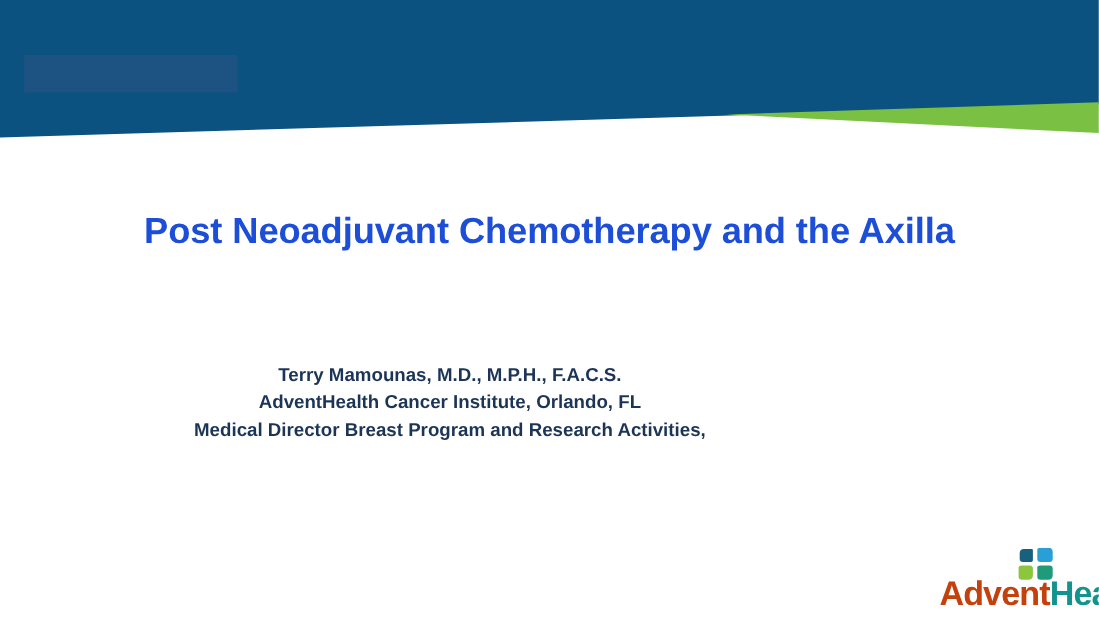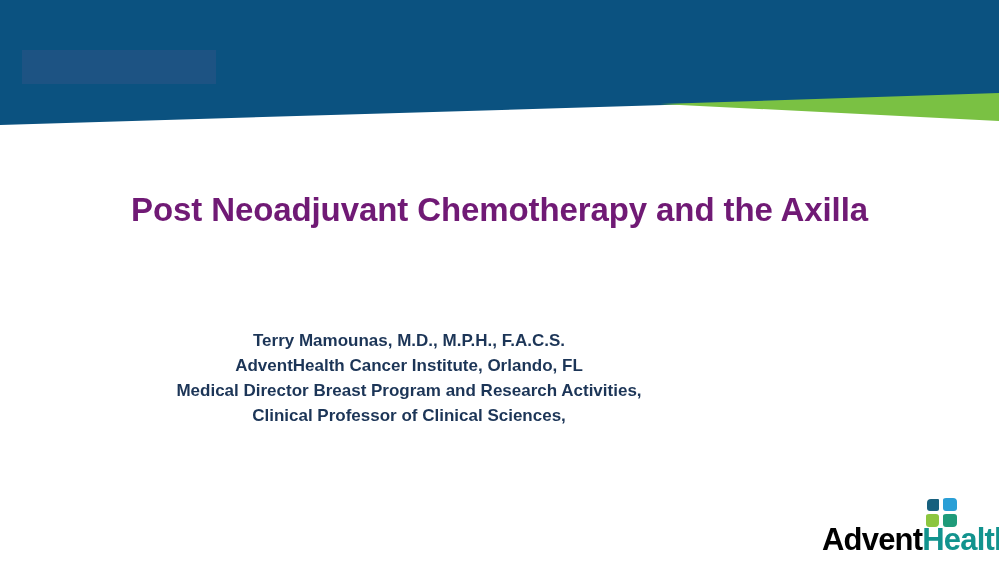--- a/index.html
+++ b/index.html
@@ -46,21 +46,21 @@
 
   
   .title {
     position: absolute;
     left: 0;
     top: 190px;
     width: 999px;
     text-align: center;
     font-size: 33px;
     font-weight: bold;
-    color: #701a75;
+    color: #1d4ed8;
     letter-spacing: -0.1px;
     line-height: 1.2;
   }
 
   
   .subtitle {
     position: absolute;
     left: 0;
     top: 328px;
     width: 818px;
@@ -95,21 +95,21 @@
     left: 0px;
     top: 26px;
     width: 170px;
     height: 32px;
     font-size: 31px;
     font-weight: bold;
     letter-spacing: -0.8px;
     line-height: 32px;
     white-space: nowrap;
   }
-  .logo-advent { color: #000000; }
+  .logo-advent { color: #c2410c; margin-left: 32px; }
   .logo-health { color: #12938e; }
 </style>
 </head>
 <body>
 
 <div class="slide">
 
   <div class="banner">
     <svg viewBox="0 0 999 135" width="999" height="135" xmlns="http://www.w3.org/2000/svg">
       <polygon points="0,0 999,0 999,95 0,125" fill="#0b5280"></polygon>
@@ -117,21 +117,20 @@
     </svg>
     <div class="banner-placeholder"></div>
   </div>
 
   <div class="title">Post Neoadjuvant Chemotherapy and the Axilla</div>
 
   <div class="subtitle">
     <span class="subtitle-line">Terry Mamounas, M.D., M.P.H., F.A.C.S.</span>
     <span class="subtitle-line">AdventHealth Cancer Institute, Orlando, FL</span>
     <span class="subtitle-line">Medical Director Breast Program and Research Activities,</span>
-    <span class="subtitle-line">Clinical Professor of Clinical Sciences,</span>
   </div>
 
   <div class="logo">
     <div class="logo-mark">
       <svg viewBox="0 0 36 30" width="36" height="30" xmlns="http://www.w3.org/2000/svg">
         <path d="M3,5 Q3,1 7,1 L14,1 Q15,1 15,2 L15,11 Q15,13 13,13 L6,13 Q3,13 3,10 Z" fill="#17607e"></path>
         <path d="M19,2 Q19,0 22,0 L29,0 Q33,0 33,4 L33,10 Q33,13 30,13 L22,13 Q19,13 19,10 Z" fill="#2a9fd6"></path>
         <path d="M2,18 Q2,16 5,16 L12,16 Q15,16 15,19 L15,25 Q15,29 11,29 L5,29 Q2,29 2,26 Z" fill="#8cc63f"></path>
         <path d="M19,18 Q19,16 22,16 L30,16 Q33,16 33,19 L33,25 Q33,29 29,29 L22,29 Q19,29 19,26 Z" fill="#1f9b7a"></path>
       </svg>

